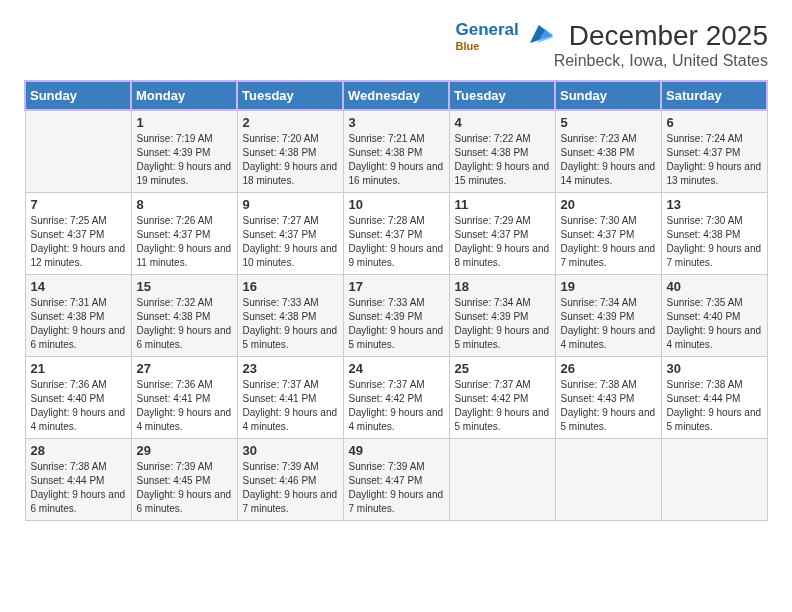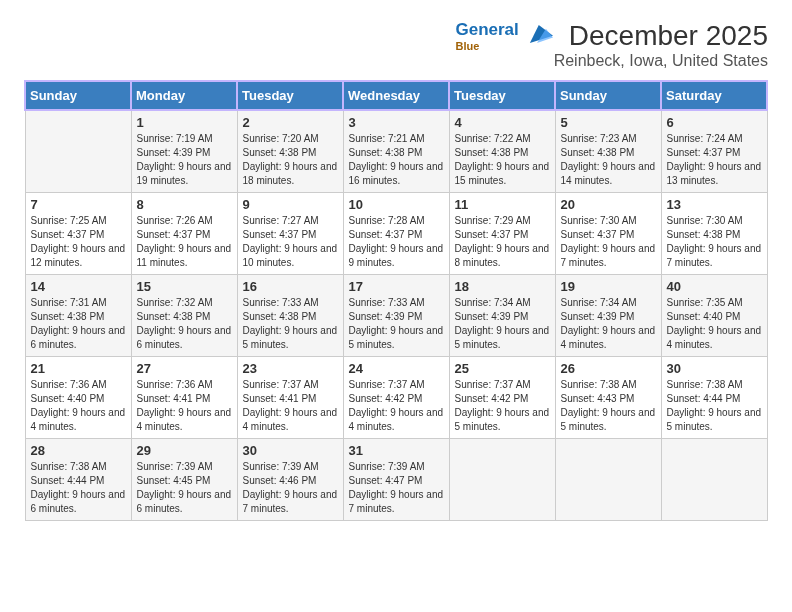--- a/index.html
+++ b/index.html
@@ -241,21 +241,21 @@
         </td>
         <td>
           <span class="day-number">29</span>
           <div class="day-info">Sunrise: 7:39 AM<br>Sunset: 4:45 PM<br>Daylight: 9 hours and 6 minutes.</div>
         </td>
         <td>
           <span class="day-number">30</span>
           <div class="day-info">Sunrise: 7:39 AM<br>Sunset: 4:46 PM<br>Daylight: 9 hours and 7 minutes.</div>
         </td>
         <td>
-          <span class="day-number">31</span>
+          <span class="day-number">49</span>
           <div class="day-info">Sunrise: 7:39 AM<br>Sunset: 4:47 PM<br>Daylight: 9 hours and 7 minutes.</div>
         </td>
         <td></td>
         <td></td>
         <td></td>
       </tr>
     </tbody>
 </table>
 
 </body></html>

